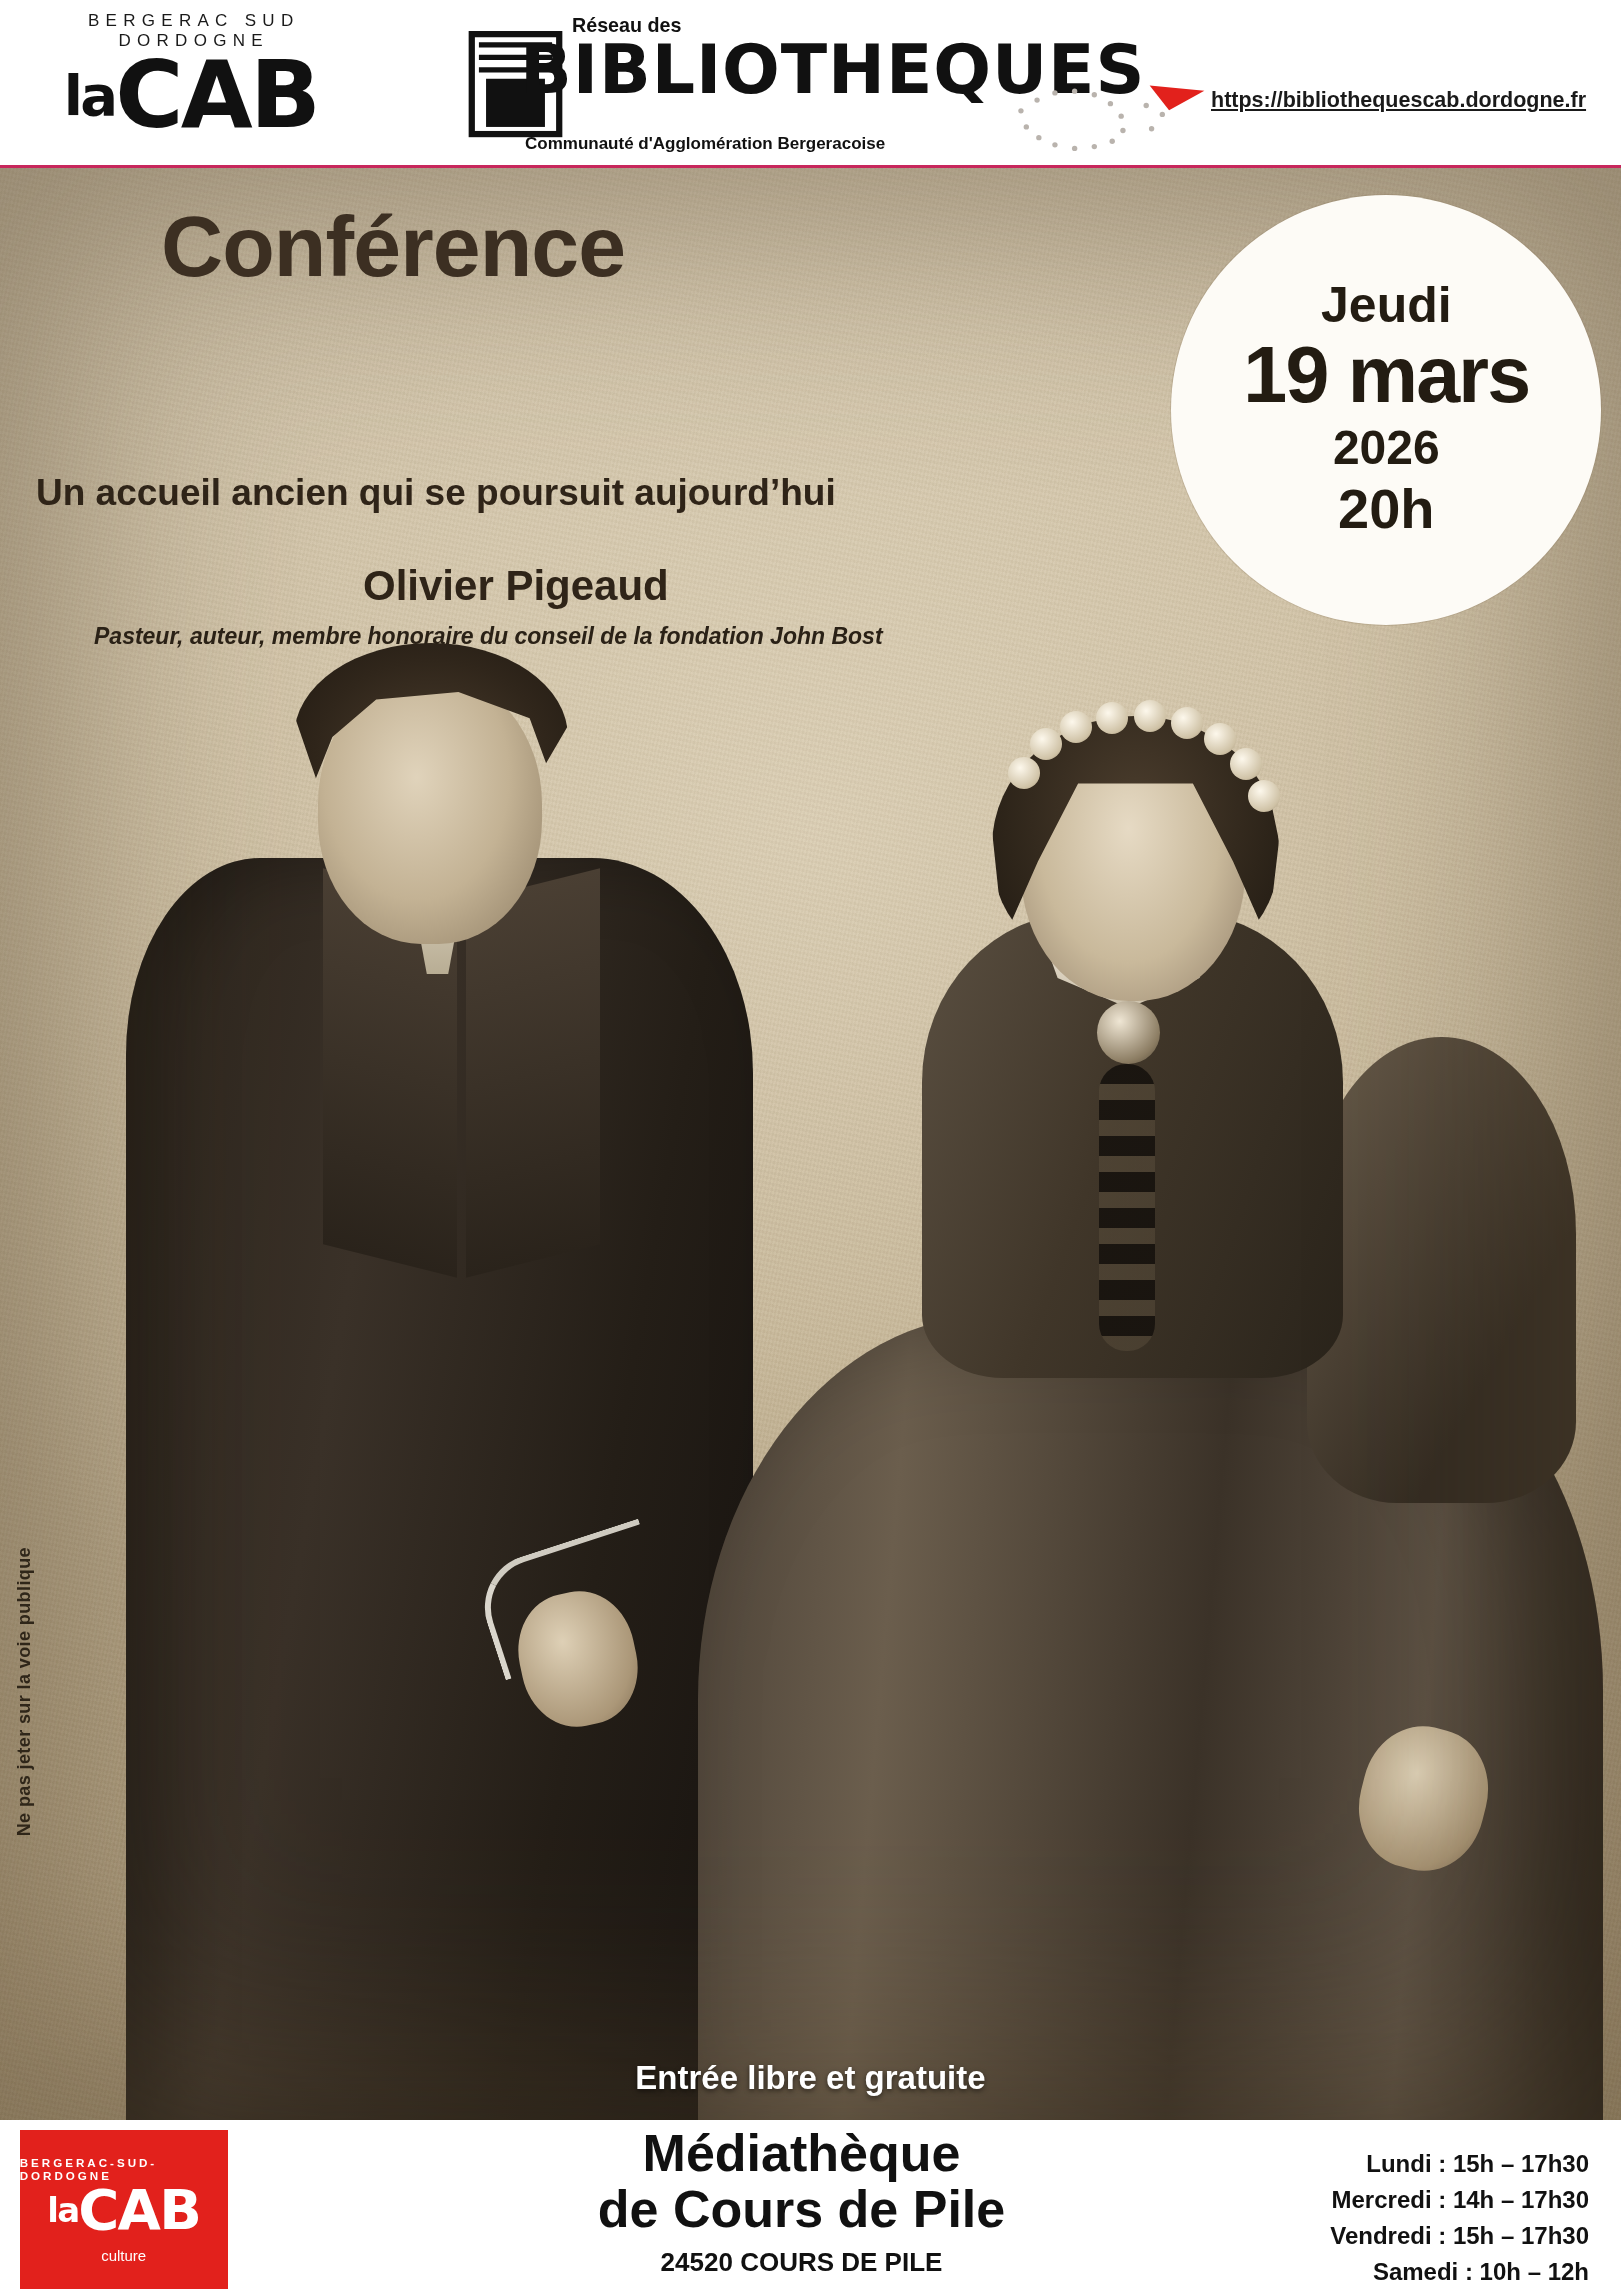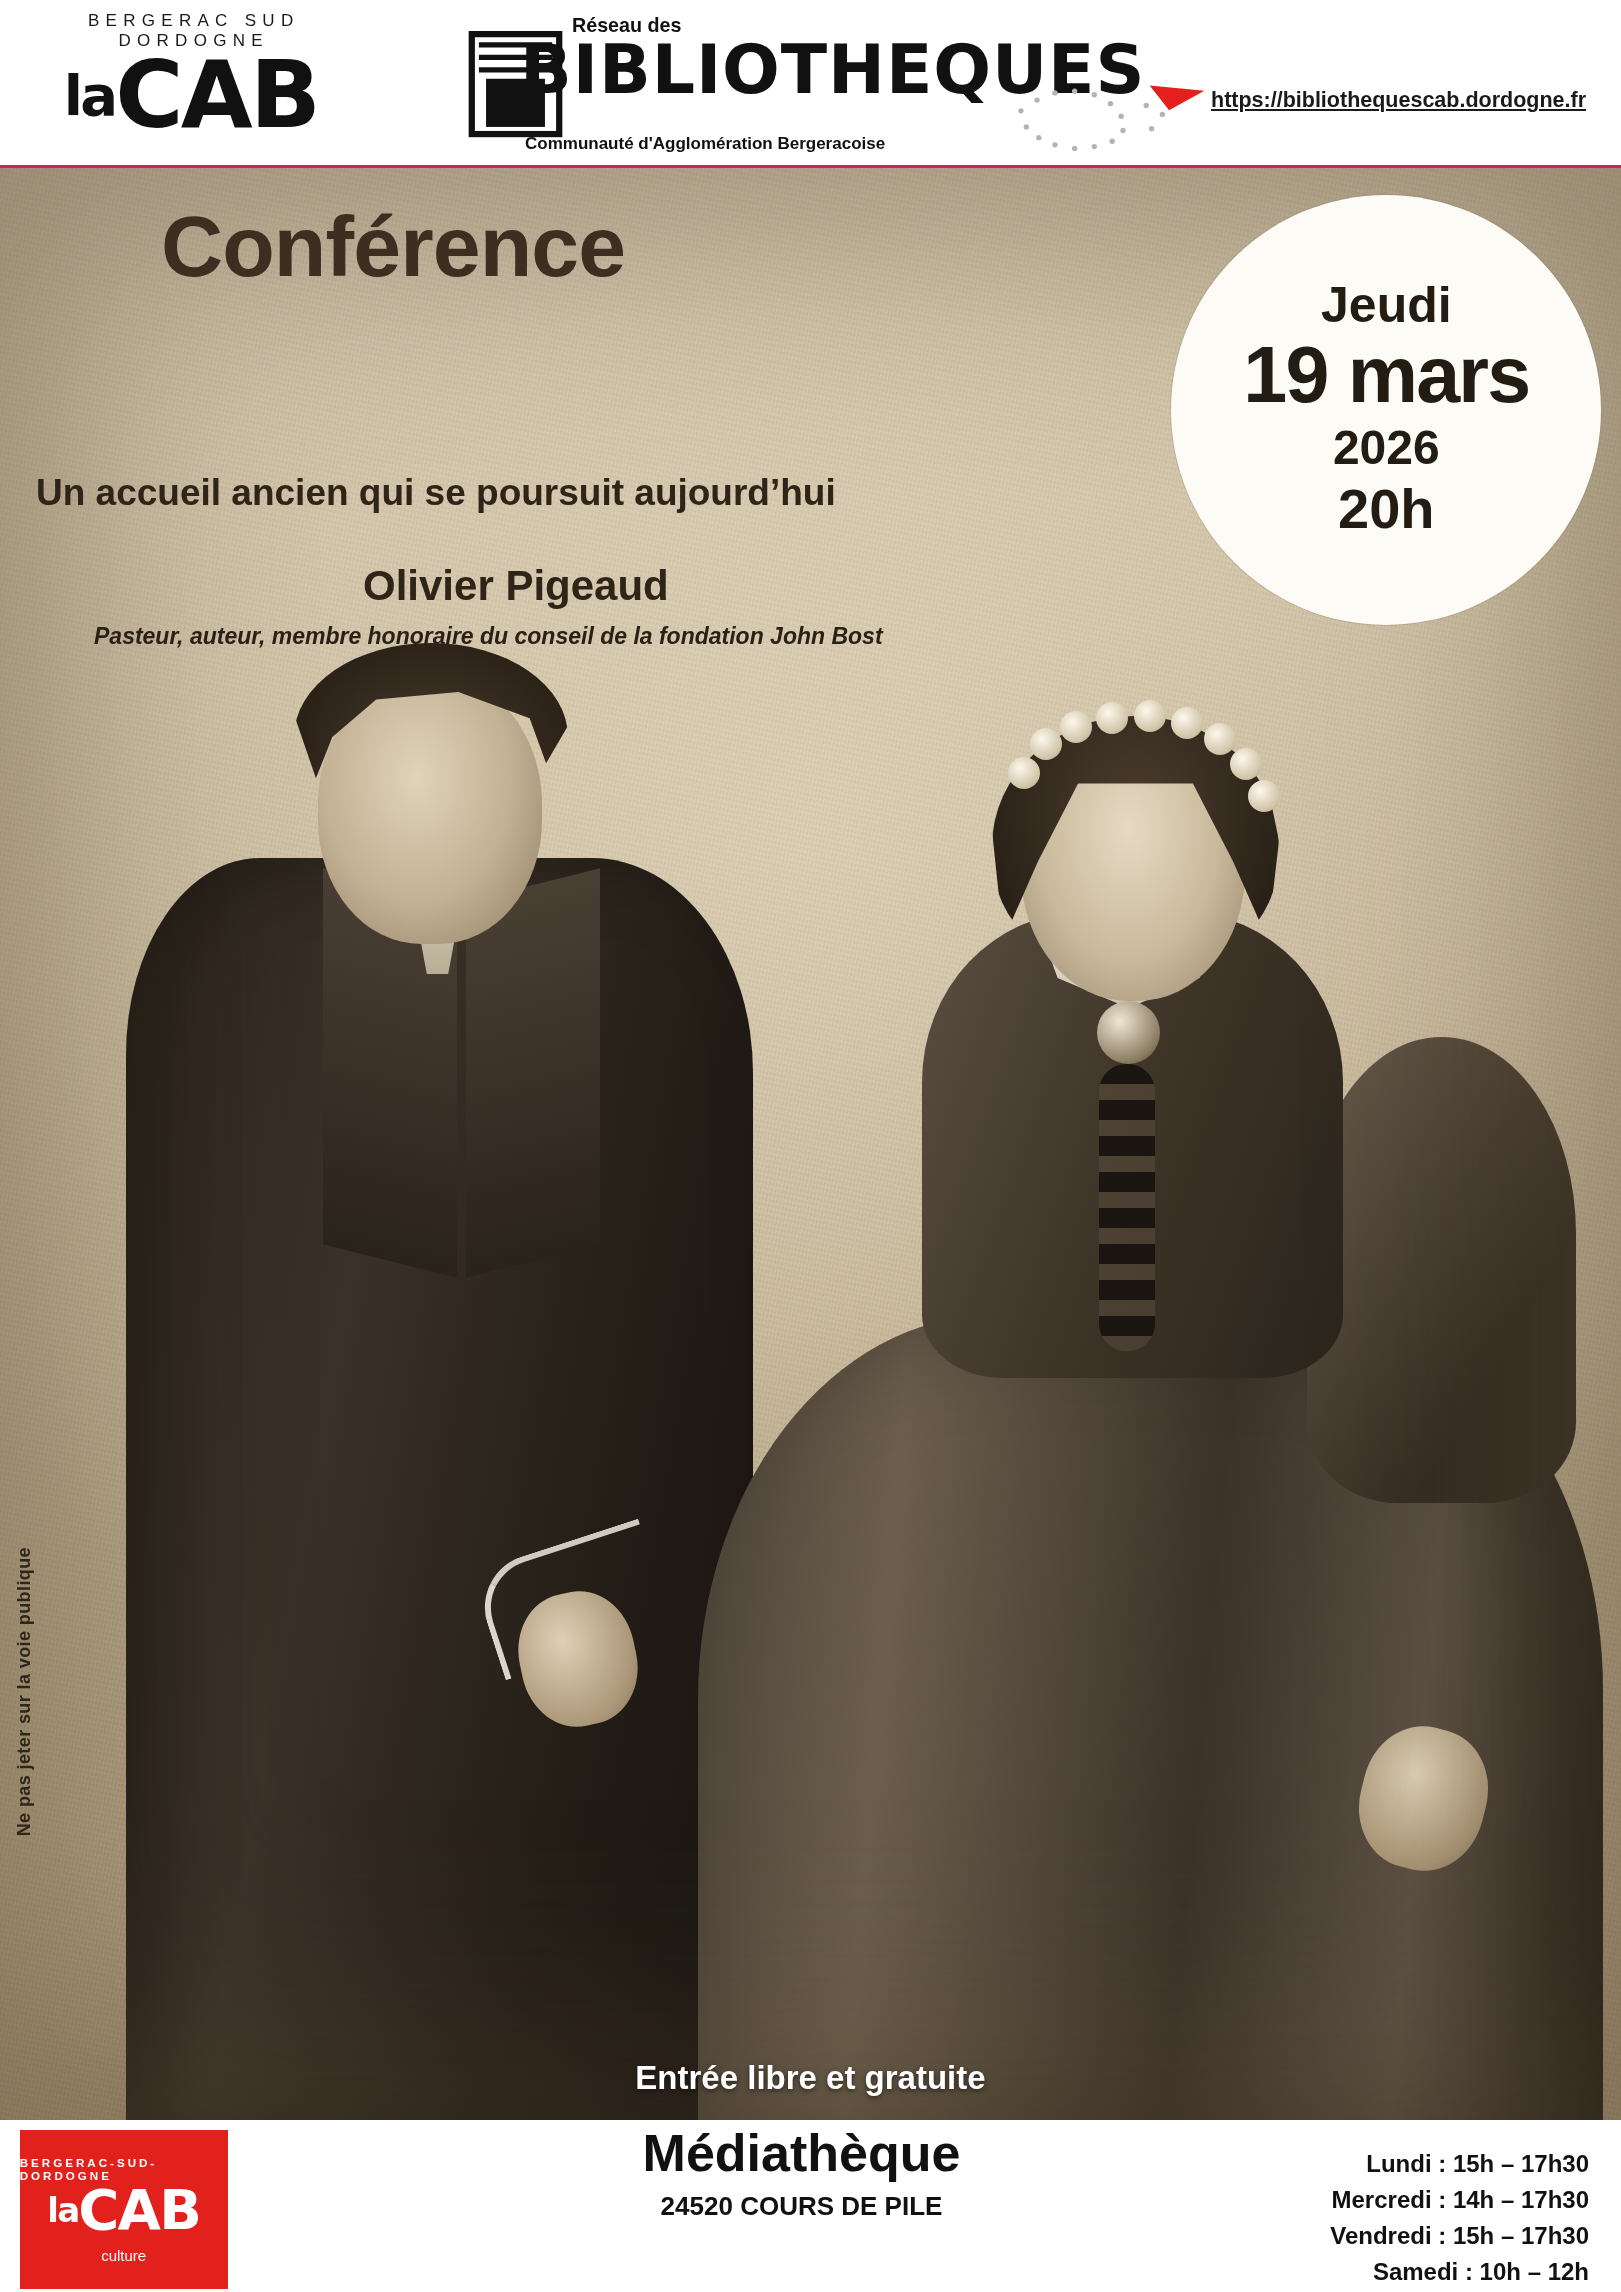--- a/index.html
+++ b/index.html
@@ -555,20 +555,21 @@
   <div class="footer-logo">
     <div class="fl-top">BERGERAC-SUD-DORDOGNE</div>
     <div class="fl-main">
       <span class="la">la</span><span>CAB</span>
     </div>
     <div class="fl-sub">culture</div>
   </div>
 
   <div class="footer-center">
     <div class="mt1">Médiathèque</div>
+    <div class="mt1">de Cours de Pile</div>
     <div class="addr">24520 COURS DE PILE</div>
 
   </div>
 
   <div class="footer-hours">
     <div>Lundi : 15h – 17h30</div>
     <div>Mercredi : 14h – 17h30</div>
     <div>Vendredi : 15h – 17h30</div>
     <div>Samedi : 10h – 12h</div>
   </div>

